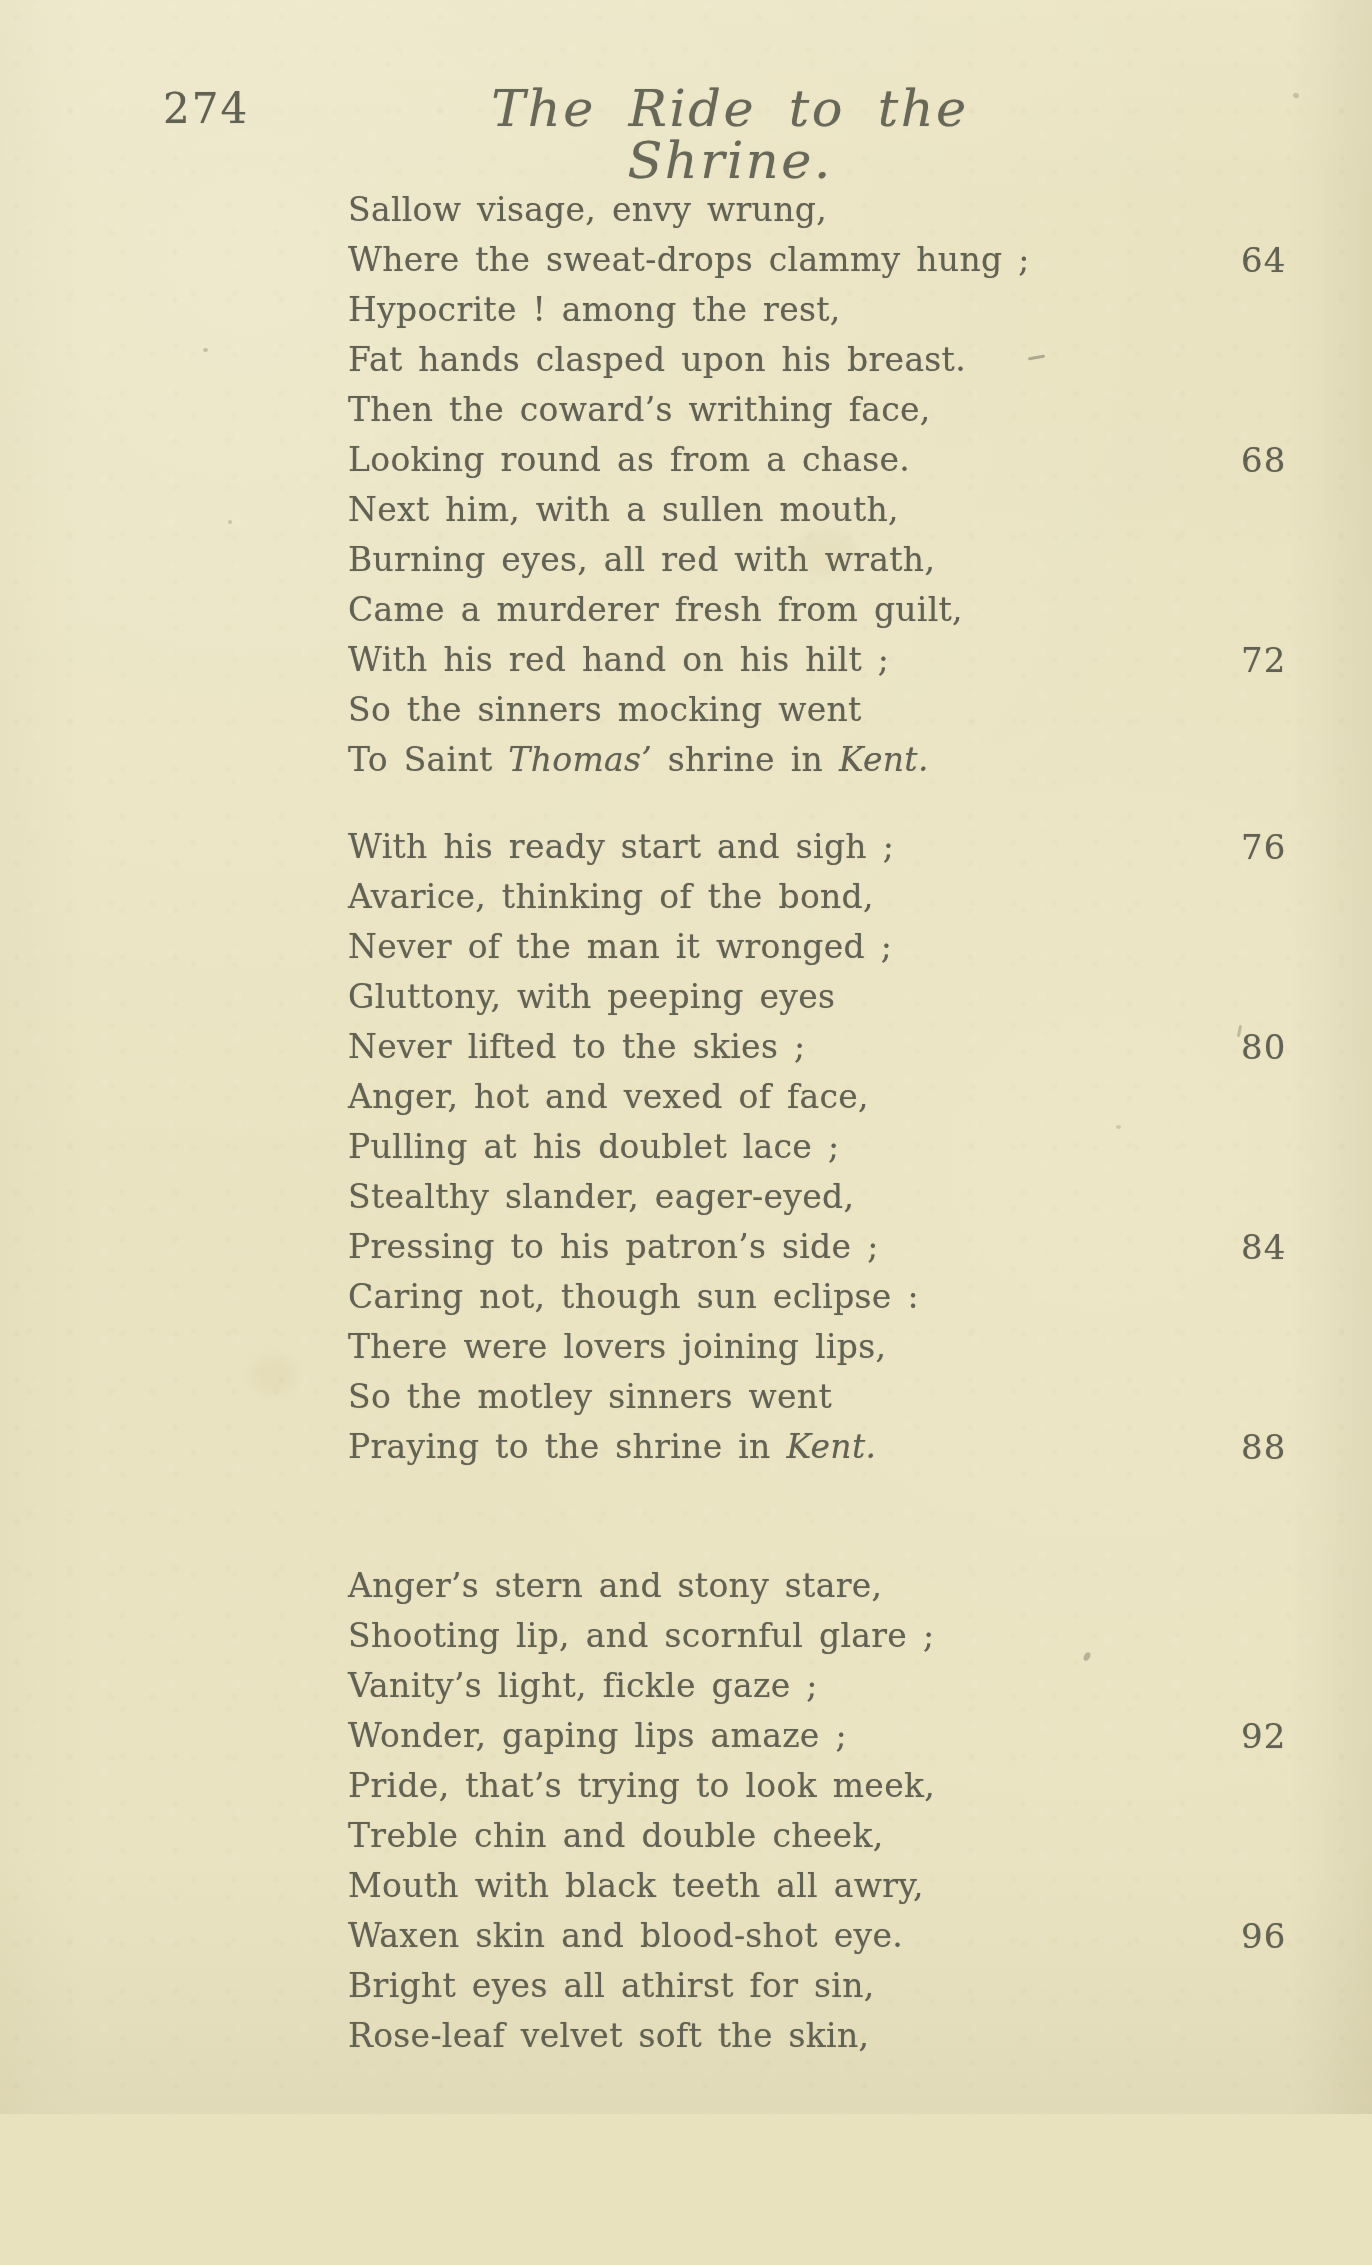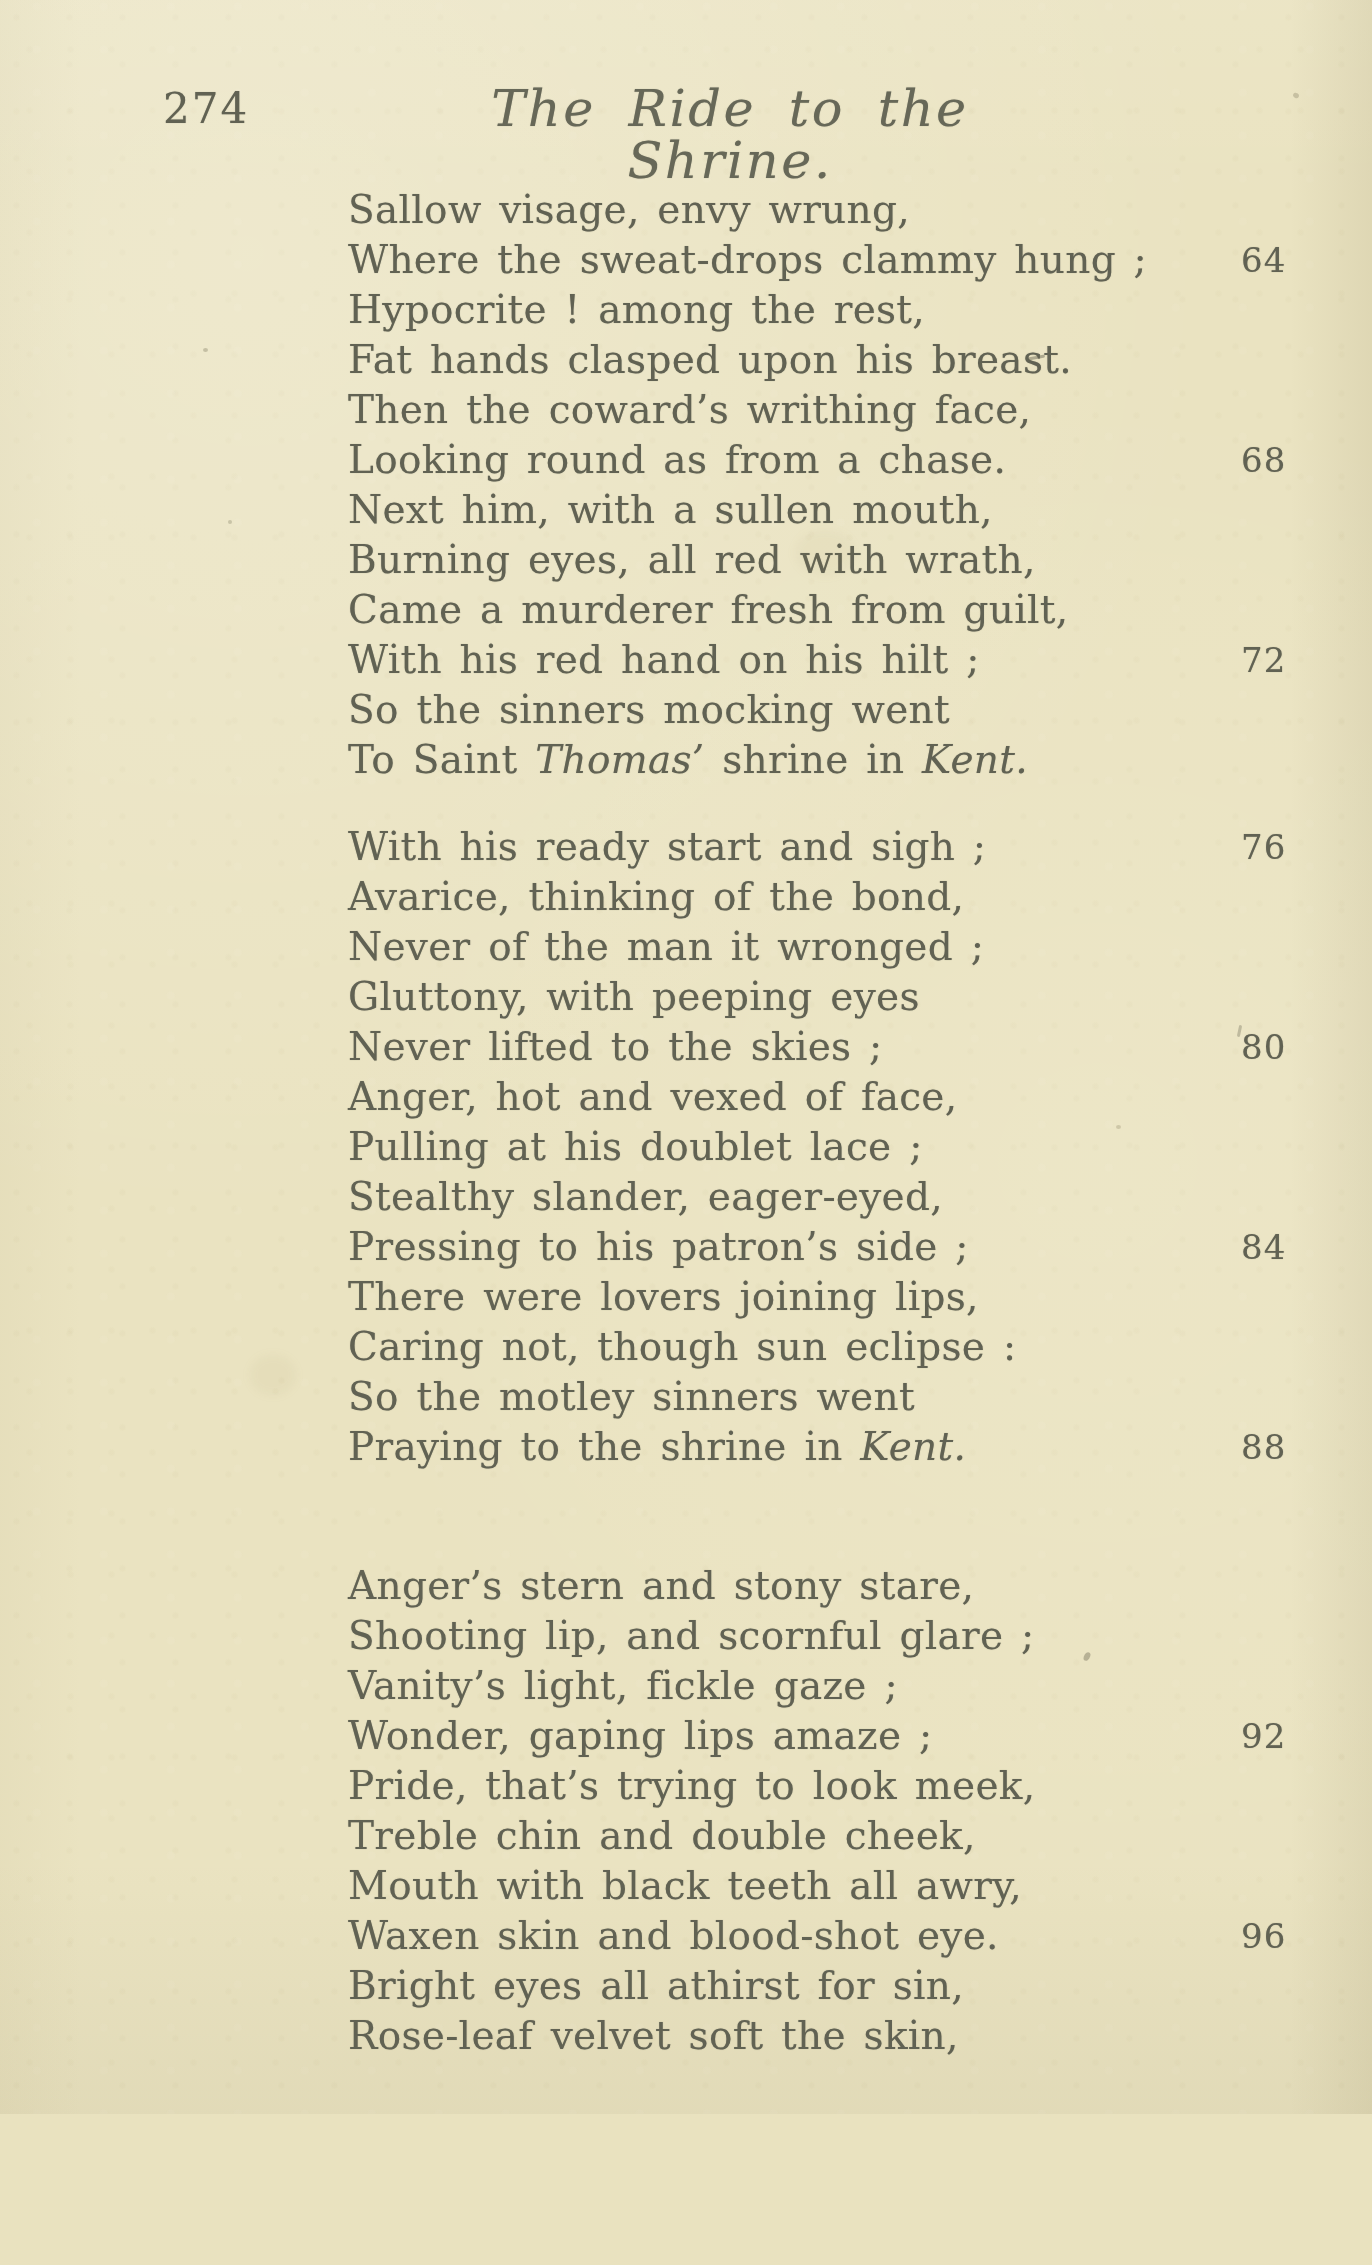--- a/index.html
+++ b/index.html
@@ -39,21 +39,21 @@
     color: #676858;
   }
 
   
   .stanza { position: absolute; left: 348px; width: 1010px; }
   .stanza-1 { top: 185px; }
   .stanza-2 { top: 822px; }
   .stanza-3 { top: 1561px; }
   .line { position: relative; height: 50px; white-space: nowrap; }
   .ltext {
-    font-size: 39px; line-height: 50px;
+    font-size: 33px; line-height: 50px;
     letter-spacing: 0.3px; word-spacing: 5px;
   }
   .ltext .it { font-style: italic; }
   .lnum {
     position: absolute; left: 893px; top: 0;
     font-size: 34px; line-height: 50px; letter-spacing: 1px;
   }
 
   
   .artifact { position: absolute; pointer-events: none; }
@@ -110,22 +110,22 @@
       <div class="stanza stanza-2">
         <div class="line"><span class="ltext ink"><span>With his ready start and sigh ;</span></span><span class="lnum ink">76</span></div>
         <div class="line"><span class="ltext ink"><span>Avarice, thinking of the bond,</span></span></div>
         <div class="line"><span class="ltext ink"><span>Never of the man it wronged ;</span></span></div>
         <div class="line"><span class="ltext ink"><span>Gluttony, with peeping eyes</span></span></div>
         <div class="line"><span class="ltext ink"><span>Never lifted to the skies ;</span></span><span class="lnum ink">80</span></div>
         <div class="line"><span class="ltext ink"><span>Anger, hot and vexed of face,</span></span></div>
         <div class="line"><span class="ltext ink"><span>Pulling at his doublet lace ;</span></span></div>
         <div class="line"><span class="ltext ink"><span>Stealthy slander, eager-eyed,</span></span></div>
         <div class="line"><span class="ltext ink"><span>Pressing to his patron’s side ;</span></span><span class="lnum ink">84</span></div>
+        <div class="line"><span class="ltext ink"><span>Caring not, though sun eclipse :</span></span></div>
         <div class="line"><span class="ltext ink"><span>There were lovers joining lips,</span></span></div>
-        <div class="line"><span class="ltext ink"><span>Caring not, though sun eclipse :</span></span></div>
         <div class="line"><span class="ltext ink"><span>So the motley sinners went</span></span></div>
         <div class="line"><span class="ltext ink"><span>Praying to the shrine in </span><span class="it">Kent.</span></span><span class="lnum ink">88</span></div>
       </div>
       <div class="stanza stanza-3">
         <div class="line"><span class="ltext ink"><span>Anger’s stern and stony stare,</span></span></div>
         <div class="line"><span class="ltext ink"><span>Shooting lip, and scornful glare ;</span></span></div>
         <div class="line"><span class="ltext ink"><span>Vanity’s light, fickle gaze ;</span></span></div>
         <div class="line"><span class="ltext ink"><span>Wonder, gaping lips amaze ;</span></span><span class="lnum ink">92</span></div>
         <div class="line"><span class="ltext ink"><span>Pride, that’s trying to look meek,</span></span></div>
         <div class="line"><span class="ltext ink"><span>Treble chin and double cheek,</span></span></div>

